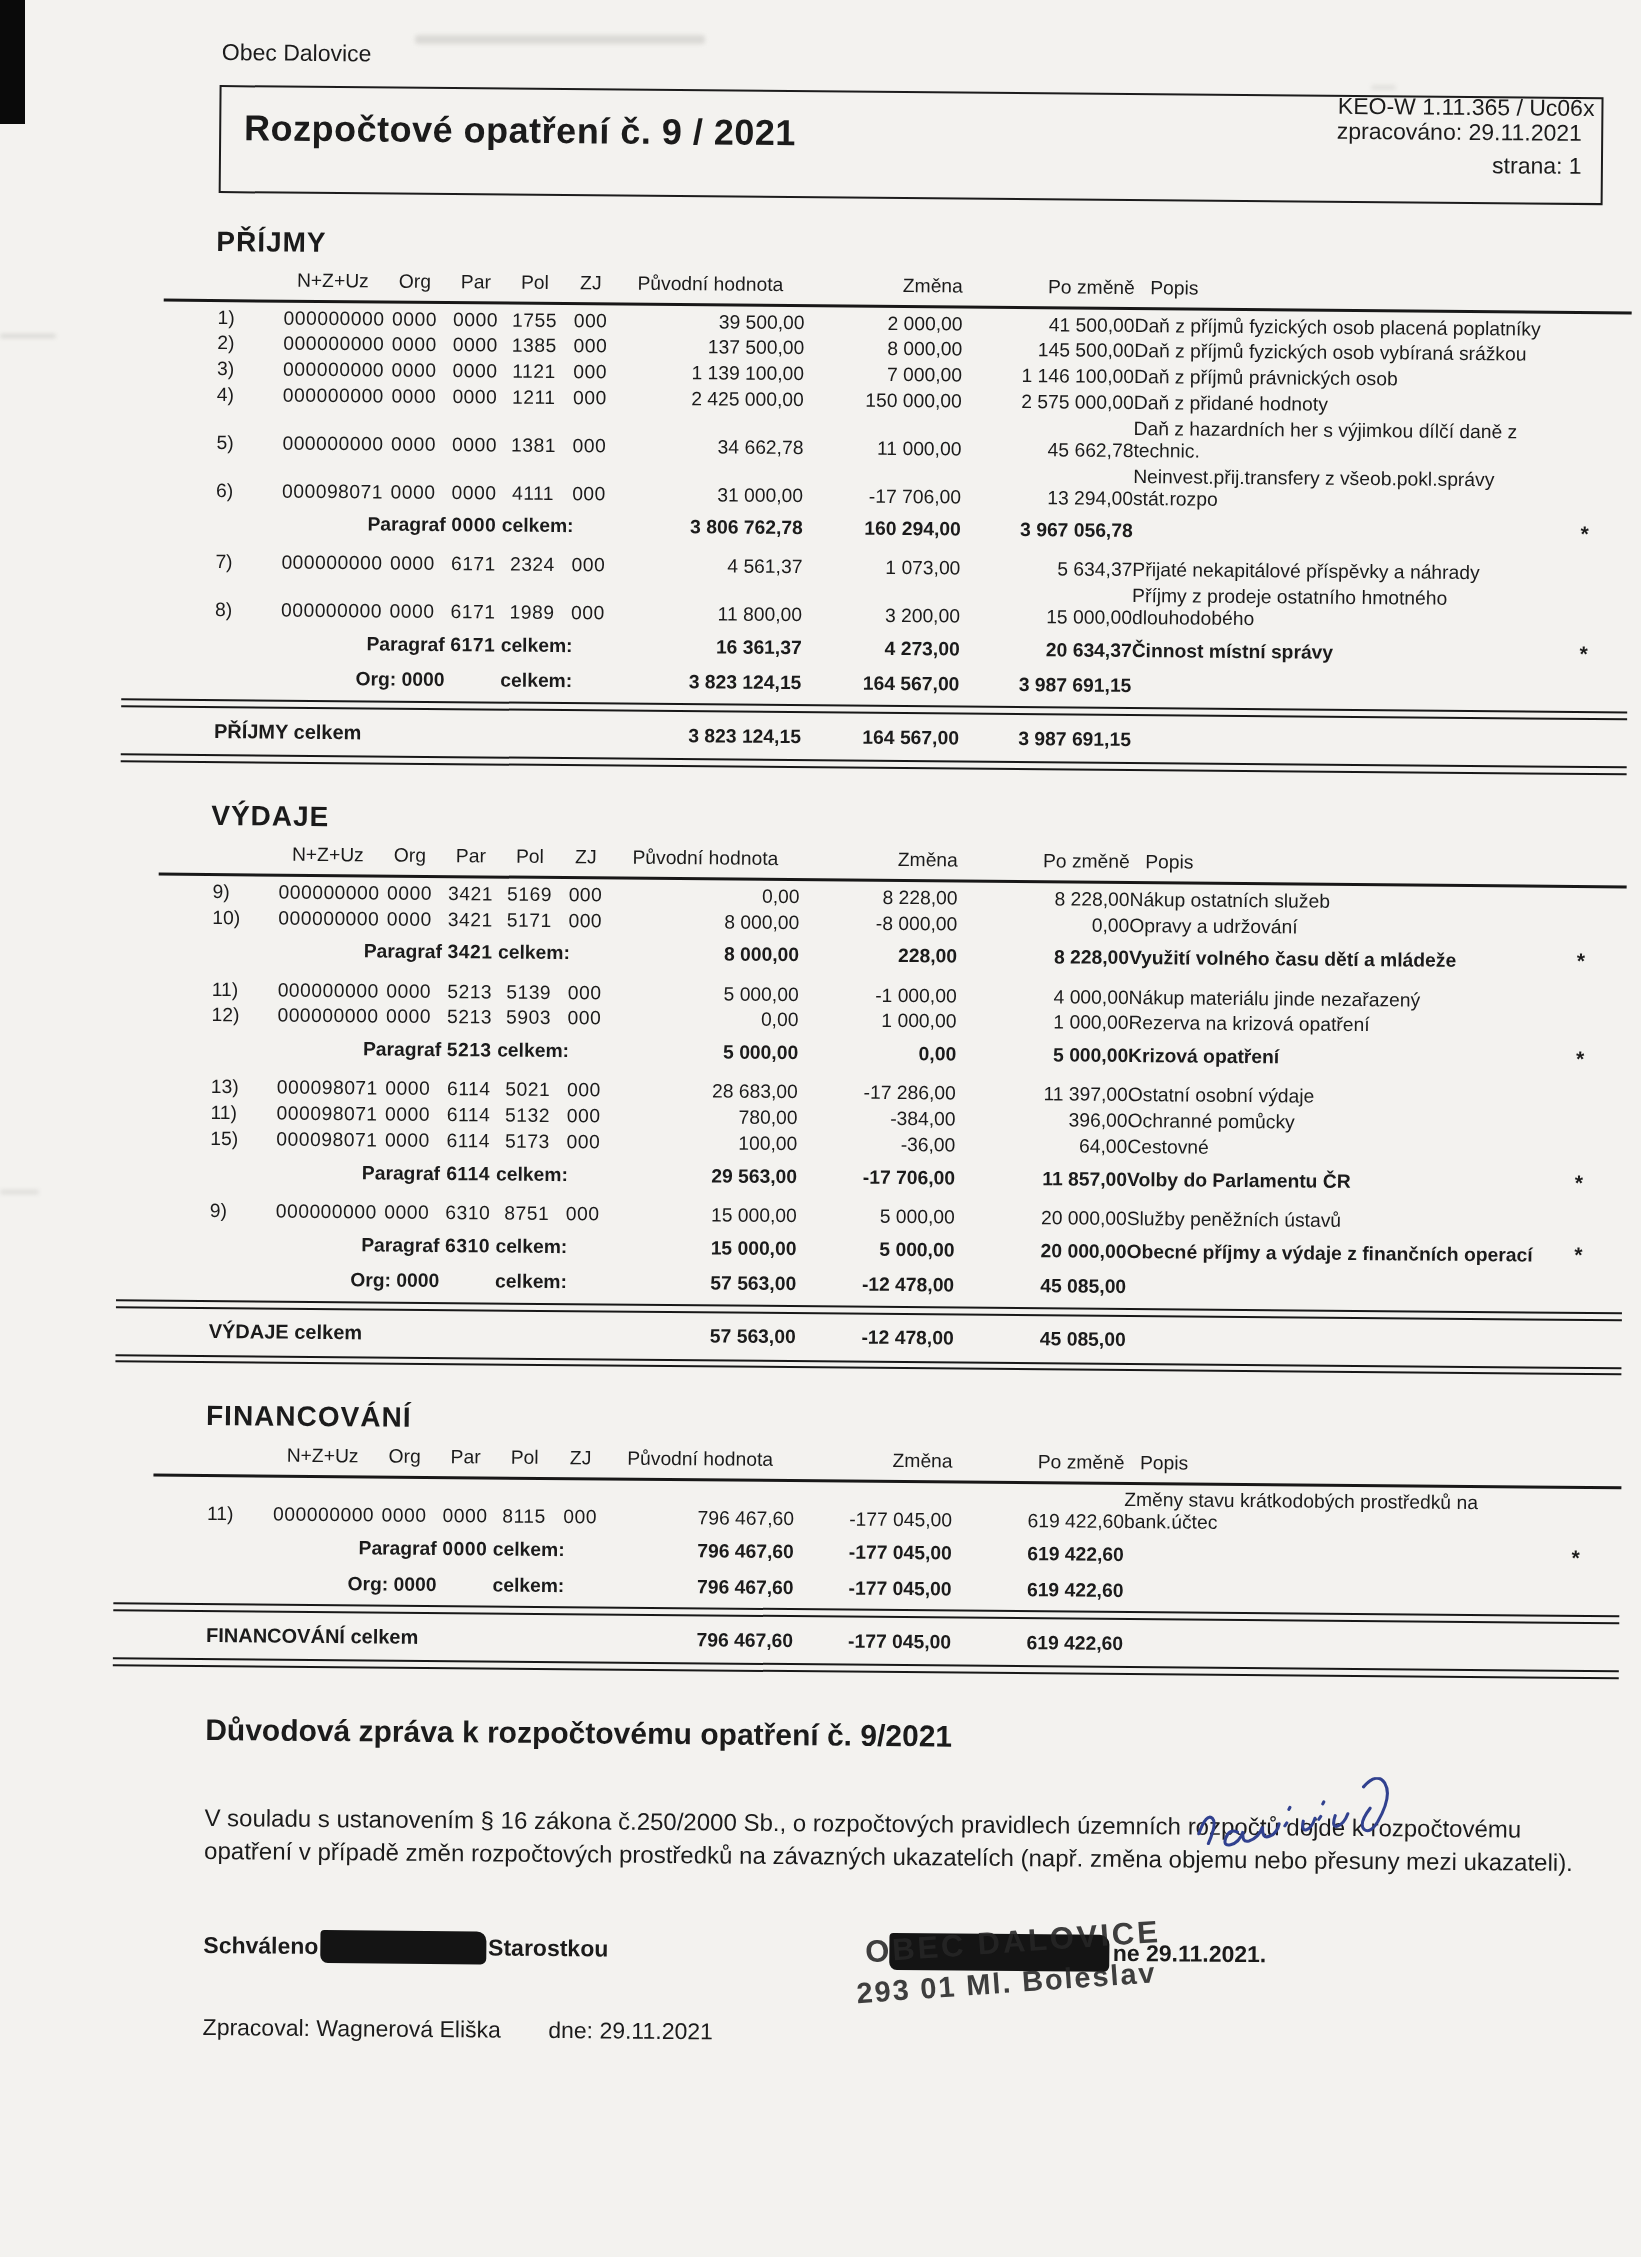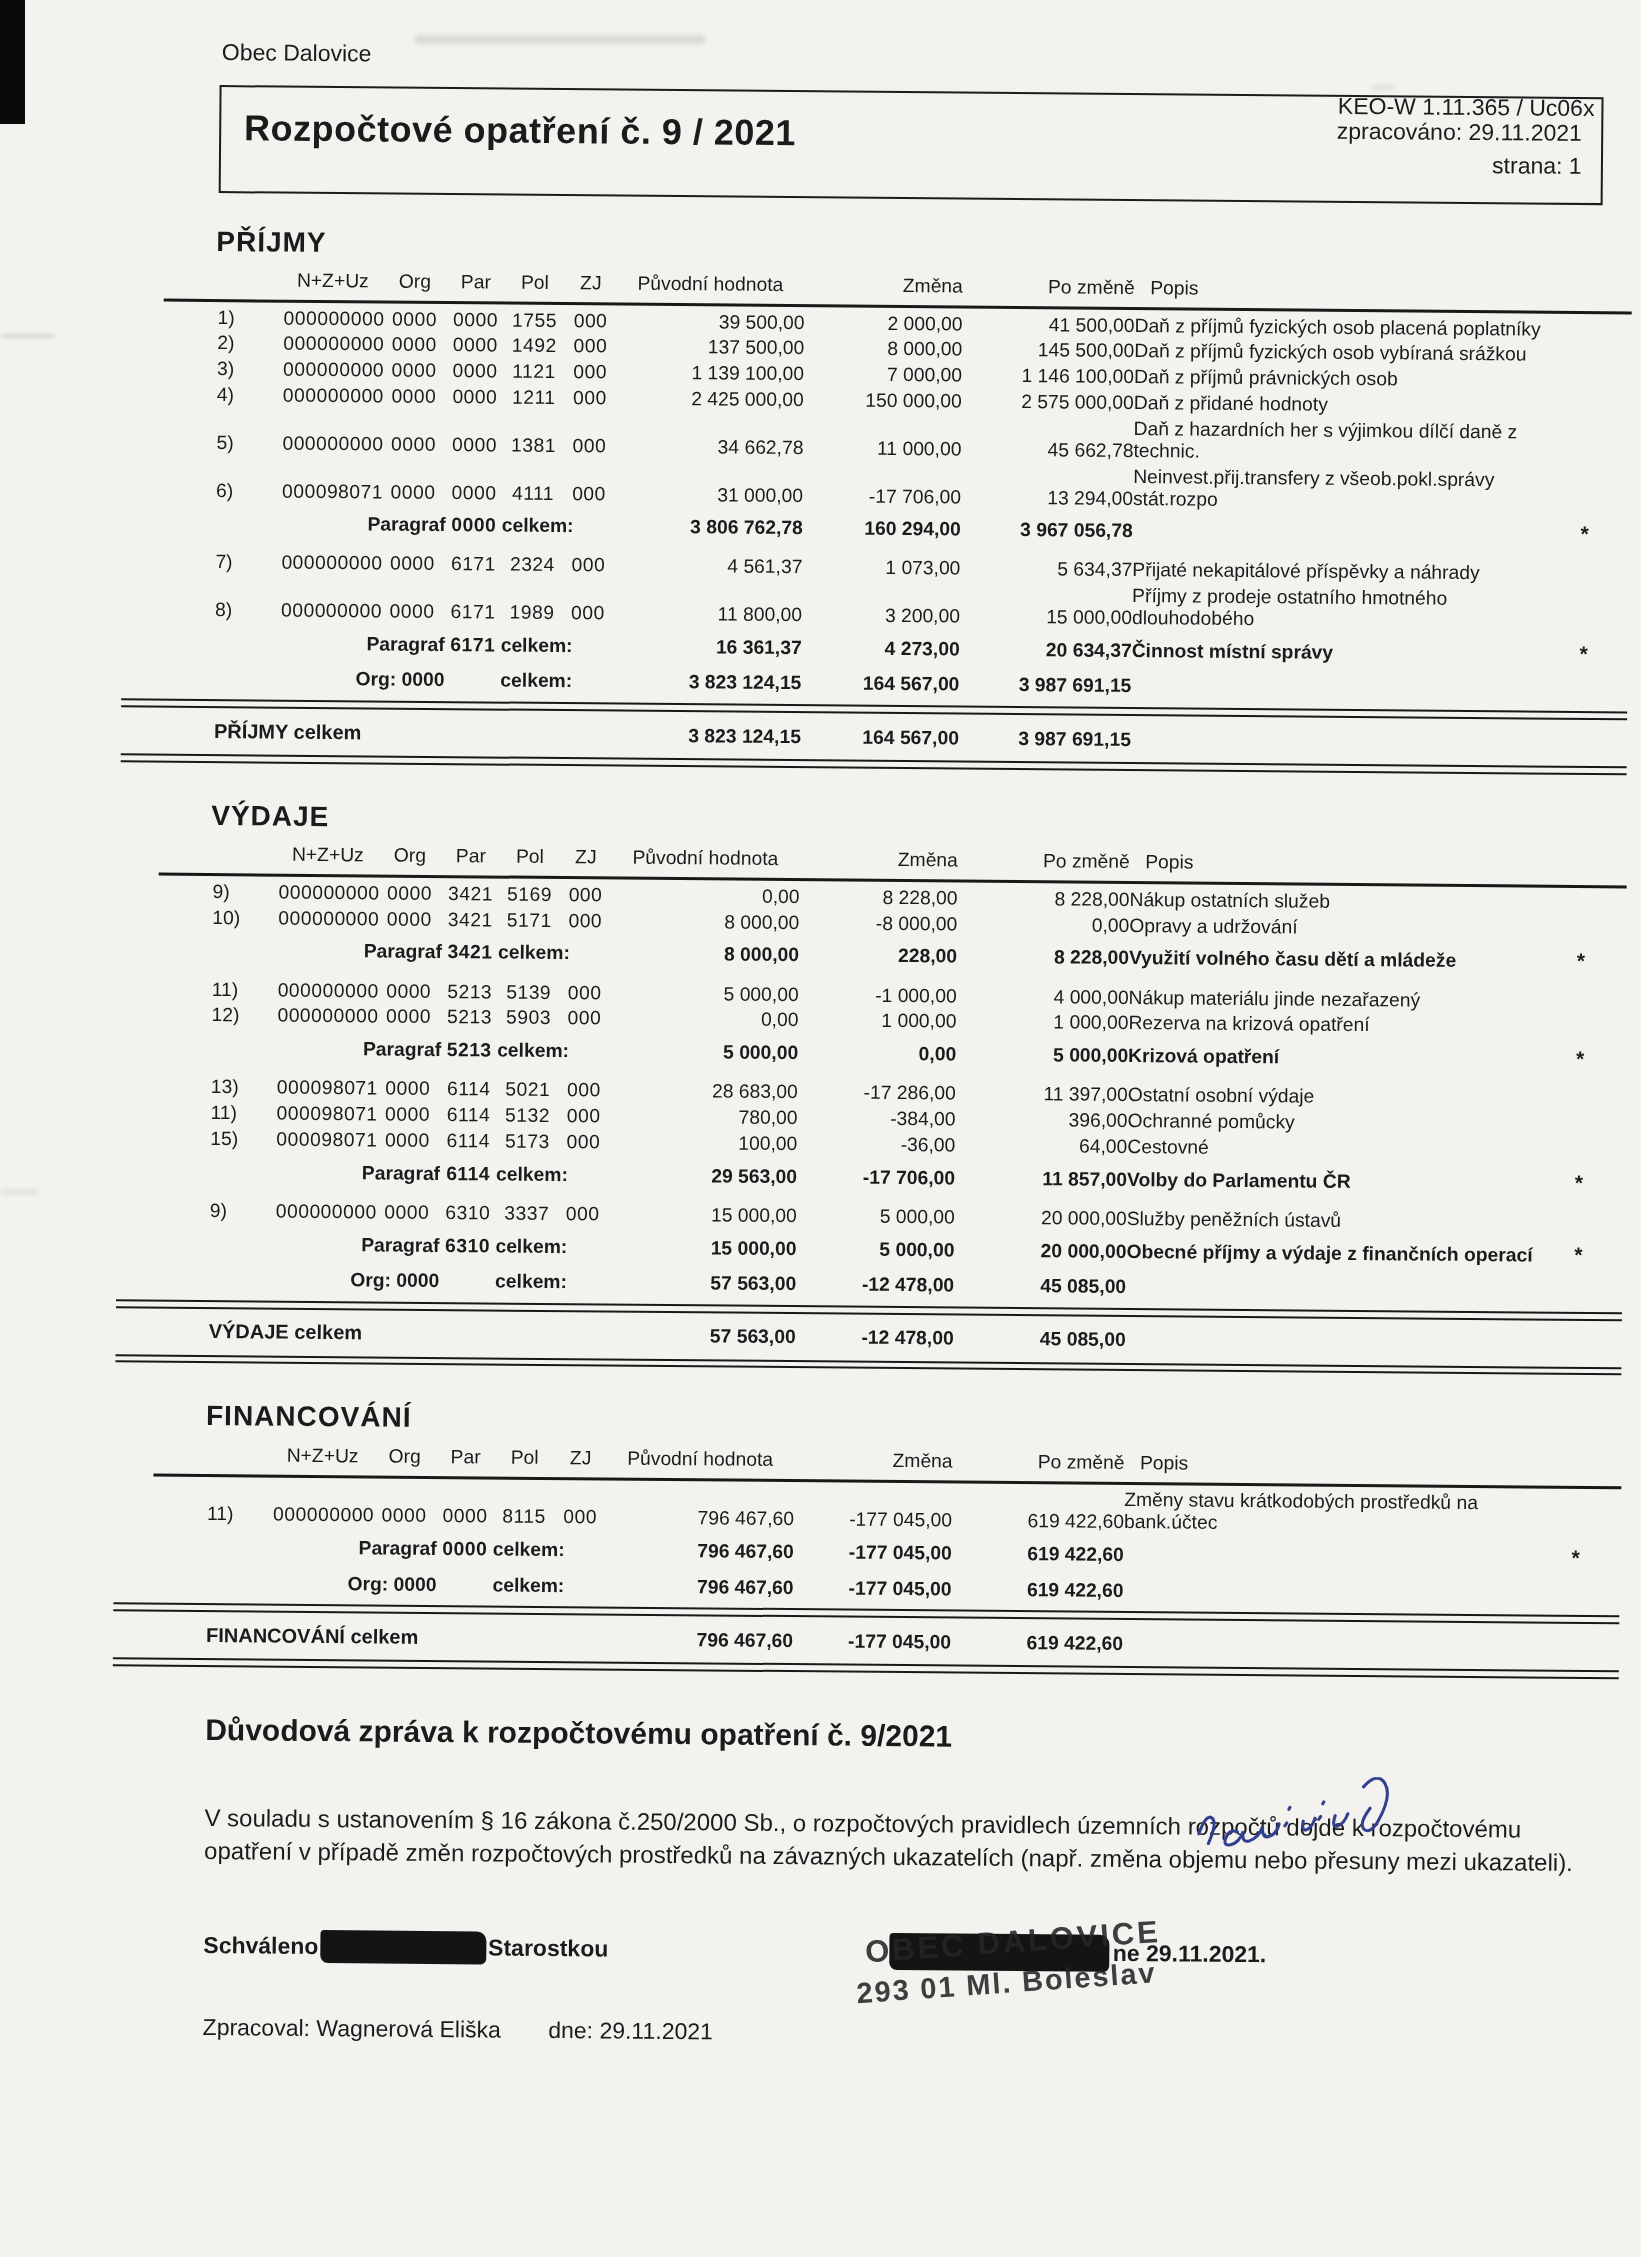--- a/index.html
+++ b/index.html
@@ -154,21 +154,21 @@
               <td class="c-amt">2 000,00</td>
               <td class="c-amt">41 500,00</td>
               <td class="c-popis">Daň z příjmů fyzických osob placená poplatníky</td>
               <td class="c-star"></td>
             </tr>
             <tr class="row-item">
               <td class="c-num">2)</td>
               <td class="c-code">000000000</td>
               <td class="c-code">0000</td>
               <td class="c-code">0000</td>
-              <td class="c-code">1492</td>
+              <td class="c-code">1385</td>
               <td class="c-code">000</td>
               <td class="c-amt">137 500,00</td>
               <td class="c-amt">8 000,00</td>
               <td class="c-amt">145 500,00</td>
               <td class="c-popis">Daň z příjmů fyzických osob vybíraná srážkou</td>
               <td class="c-star"></td>
             </tr>
             <tr class="row-item">
               <td class="c-num">3)</td>
               <td class="c-code">000000000</td>
@@ -459,21 +459,21 @@
               <td class="c-amt">-17 706,00</td>
               <td class="c-amt">11 857,00</td>
               <td class="c-popis">Volby do Parlamentu ČR</td>
               <td class="c-star">*</td>
             </tr>
             <tr class="row-item gap">
               <td class="c-num">9)</td>
               <td class="c-code">000000000</td>
               <td class="c-code">0000</td>
               <td class="c-code">6310</td>
-              <td class="c-code">3337</td>
+              <td class="c-code">8751</td>
               <td class="c-code">000</td>
               <td class="c-amt">15 000,00</td>
               <td class="c-amt">5 000,00</td>
               <td class="c-amt">20 000,00</td>
               <td class="c-popis">Služby peněžních ústavů</td>
               <td class="c-star"></td>
             </tr>
             <tr class="row-paragraf">
               <td class="c-num"></td>
               <td class="c-lab-r" colspan="2">Paragraf</td>

